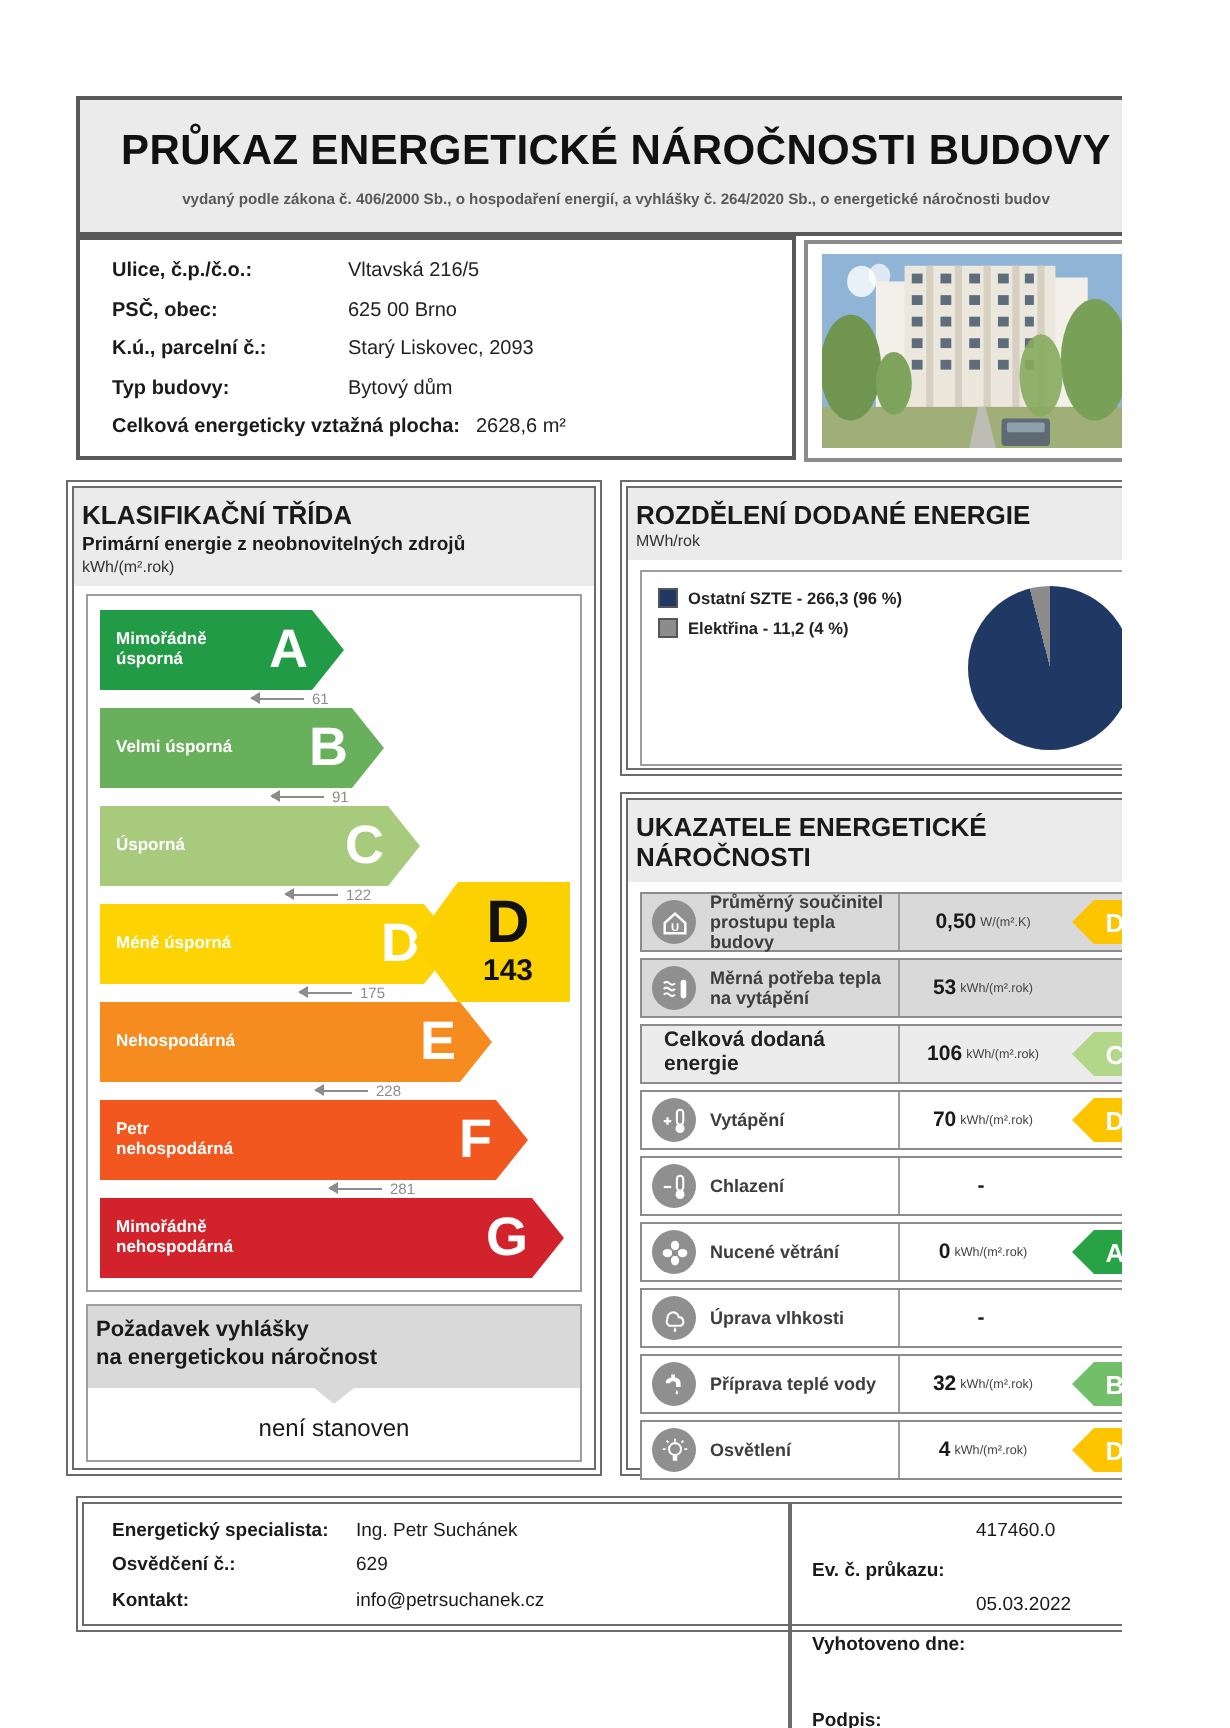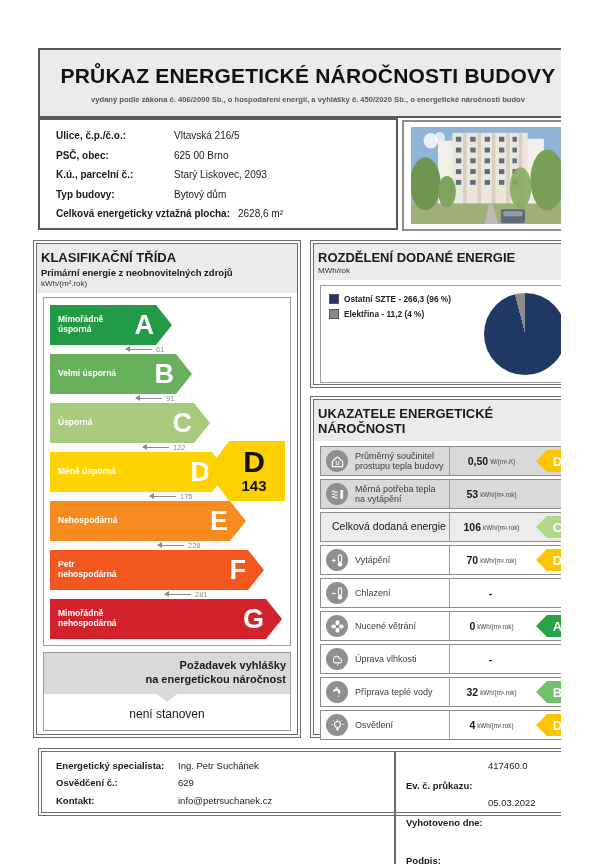--- a/index.html
+++ b/index.html
@@ -48,21 +48,21 @@
   .tval { font-size:7.5px; color:#8c8c8c; margin-left:4px; }
   .t0{margin-left:76px}.t1{margin-left:86px}.t2{margin-left:93px}
   .t3{margin-left:100px}.t4{margin-left:108px}.t5{margin-left:115px}
   .rating-marker { position:absolute; right:5px; top:143px; width:78px; height:60px;
     clip-path:polygon(0 50%, 22px 0, 100% 0, 100% 100%, 22px 100%);
     display:flex; flex-direction:column; align-items:center; justify-content:center; padding-left:16px; }
   .rating-letter { font-size:30px; font-weight:bold; color:#111; line-height:.95; }
   .rating-value { font-size:15px; font-weight:bold; color:#111; }
 
   .req-box { margin:0 6px 6px; border:1px solid #9e9e9e; }
-  .req-head { position:relative; background:#d9d9d9; text-align:right; padding:6px 4px 7px;
+  .req-head { position:relative; background:#d9d9d9; text-align:left; padding:6px 4px 7px;
     font-size:11px; font-weight:bold; line-height:1.25; }
   .req-head::after { content:""; position:absolute; left:50%; bottom:-8px; transform:translateX(-50%);
     border-left:10px solid transparent; border-right:10px solid transparent; border-top:8px solid #d9d9d9; z-index:2; }
   .req-body { background:#fff; text-align:center; padding:13px 4px 9px; font-size:12px; font-weight:normal; }
 
   
   .dist-panel { left:310px; top:240px; width:276px; height:148px; }
   .dist-content { margin:5px 6px 6px; border:1px solid #9e9e9e; background:#fff;
     display:flex; height:98px; }
   .legend { flex:1; padding:8px 0 0 8px; }
@@ -75,21 +75,21 @@
   
   .ind-panel { left:310px; top:396px; width:276px; height:342px; }
   .ind-rows { margin:5px 6px 6px; display:flex; flex-direction:column; gap:3px; }
   .ind-row { border:1px solid #8c8c8c; height:30px; display:flex; align-items:stretch; background:#fff; }
   .ind-row.bg-dark { background:#d9d9d9; }
   .ind-row.bg-mid  { background:#ececec; }
   .ind-left { flex:1; display:flex; align-items:center; padding-left:5px; }
   .ind-icon { width:22px; height:22px; border-radius:50%; background:#8f8f8f; flex:none;
     margin-right:7px; display:flex; align-items:center; justify-content:center; }
   .ind-icon svg { width:15px; height:15px; }
-  .ind-label { font-size:9px; font-weight:normal; color:#3d3d3d; line-height:1.12; padding-right:3px; }
+  .ind-label { font-size:9px; font-weight:bold; color:#3d3d3d; line-height:1.12; padding-right:3px; }
   .ind-row.total .ind-label { font-size:10.5px; color:#222; }
   .ind-value { width:84px; flex:none; border-left:1px solid #9e9e9e; display:flex;
     align-items:center; justify-content:center; gap:2px; }
   .ind-num { font-size:10.5px; font-weight:bold; }
   .ind-unit { font-size:6.3px; color:#444; }
   .ind-class { width:36px; height:22px; flex:none; align-self:center; margin:0 3px 0 3px;
     clip-path:polygon(0 50%, 11px 0, 100% 0, 100% 100%, 11px 100%);
     display:flex; align-items:center; justify-content:center; padding-left:7px;
     font-size:13px; font-weight:bold; color:#fff; }
 
@@ -101,21 +101,21 @@
   .foot-label { font-weight:bold; width:122px; flex:none; }
   .foot-col.right .foot-label { width:82px;margin-top:20px; }
 </style>
 </head>
 <body>
 
 <div class="page">
 
   <div class="title-box">
     <h1>PRŮKAZ ENERGETICKÉ NÁROČNOSTI BUDOVY</h1>
-    <div class="sub">vydaný podle zákona č. 406/2000 Sb., o hospodaření energií, a vyhlášky č. 450/2020 Sb., o energetické náročnosti budov</div>
+    <div class="sub">vydaný podle zákona č. 406/2000 Sb., o hospodaření energií, a vyhlášky č. 264/2020 Sb., o energetické náročnosti budov</div>
   </div>
 
   <div class="info-box">
     <div class="info-row">
       <span class="info-label">Ulice, č.p./č.o.:</span>
       <span class="info-value">Vltavská 216/5</span>
     </div>
     <div class="info-row">
       <span class="info-label">PSČ, obec:</span>
       <span class="info-value">625 00 Brno</span>

